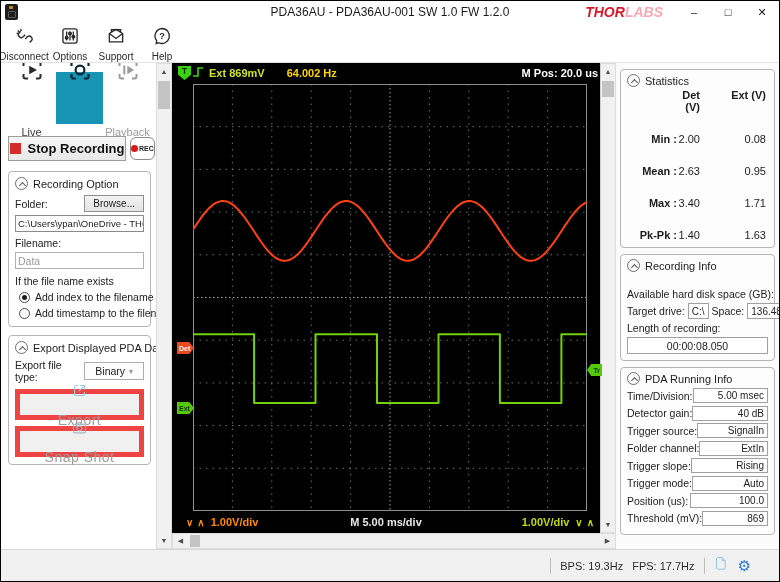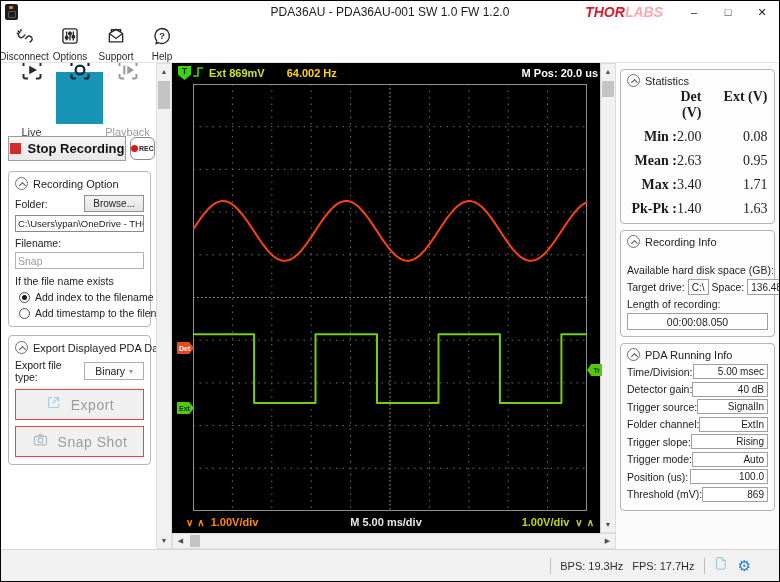--- a/index.html
+++ b/index.html
@@ -58,22 +58,22 @@
   .text-field { width:100%; height:17px; border:1px solid #8a8a8a; background:#fff; font-size:9.5px; color:#222;
     display:flex; align-items:center; padding:0 2px; white-space:nowrap; overflow:hidden; margin-bottom:5px; }
   .text-field.placeholder { color:#9a9a9a; font-size:10.5px; border-color:#b0b0b0; }
   .radio-row { display:flex; align-items:center; gap:5px; margin:4px 0 0 4px; }
   .radio { width:11px; height:11px; border:1px solid #4a4a4a; border-radius:50%; position:relative; background:#fff; flex:0 0 auto; }
   .radio.checked:before { content:""; position:absolute; left:2px; top:2px; width:5px; height:5px; border-radius:50%; background:#1a1a1a; }
   .radio-label { font-size:10.5px; color:#1c1c1c; white-space:nowrap; }
   .select { width:62px; height:18px; border:1px solid #adadad; background:#fcfcfc; display:flex; align-items:center;
     justify-content:center; gap:4px; font-size:10.5px; color:#222; }
   .select .caret { font-size:8px; color:#999; }
-  .big-btn { width:100%; height:31px; margin-top:6px; background:#f0f0f0; border:1px solid #ef4444;
-    display:flex; align-items:center; justify-content:center; gap:9px; }
+  .big-btn { width:100%; height:31px; margin-top:6px; background:#f0f0f0; border:5px solid #ef4444;
+    display:flex; align-items:center; justify-content:center; gap:9px;flex-direction:column; }
   .big-btn .bb-label { font-size:14px; color:#9c9c9c; letter-spacing:0.5px; }
   .big-btn svg { width:17px; height:17px; fill:none; stroke-width:1.6; }
   
   .vscroll { width:16px; background:#f1f1f1; border:1px solid #dcdcdc; position:relative; flex:0 0 auto; }
   .sb-btn { position:absolute; left:0; width:100%; height:15px; display:flex; align-items:center; justify-content:center;
     font-size:7px; color:#4f4f4f; background:#f1f1f1; }
   .sb-btn.up { top:0; } .sb-btn.down { bottom:0; }
   .sb-thumb { position:absolute; left:1px; right:1px; background:#c4c4c4; }
   
   .scope { width:444px; flex:0 0 auto; background:#000; position:relative; }
@@ -104,21 +104,21 @@
   .bot-right { margin-left:auto; }
   .hscroll { position:absolute; left:0; right:0; top:470px; height:16px; background:#f1f1f1; border:1px solid #dcdcdc; }
   .hsb-btn { position:absolute; top:0; width:15px; height:100%; display:flex; align-items:center; justify-content:center;
     font-size:7px; color:#4f4f4f; }
   .hsb-btn.l { left:0; } .hsb-btn.r { right:0; }
   .hsb-thumb { position:absolute; left:17px; top:1px; bottom:1px; width:10px; background:#c4c4c4; }
   .scope .vscroll { position:absolute; right:0; top:0; height:470px; border-left:1px solid #cfcfcf; }
   
   .right-panel { flex:1 1 auto; background:#fbfbfb; padding:6px 4px 0 4px; overflow:hidden; }
   .rp-box { border:1px solid #b5b5b5; border-radius:4px; background:#fdfdfd; padding:4px 6px 6px 6px; margin-bottom:6px; }
-  .stats-grid { display:grid; grid-template-columns:50px 1fr 56px; row-gap:8px; font-size:14px; color:#1c1c1c; margin-top:2px;font-family:Liberation Serif, serif; }
+  .stats-grid { display:grid; grid-template-columns:50px 1fr 56px; row-gap:20px; font-size:11px; color:#1c1c1c; margin-top:2px; }
   .stats-grid .hdr { font-weight:bold; }
   .stats-grid .lab { font-weight:bold; text-align:right; }
   .stats-grid .vdet { text-align:right; padding-right:12px; }
   .stats-grid .vext { text-align:right; padding-right:2px; }
   .rp-label { font-size:10.5px; color:#1c1c1c; margin:3px 0; white-space:nowrap; }
   .inline-row { display:flex; align-items:center; gap:3px; margin:3px 0; }
   .mini-field { height:16px; border:1px solid #a0a0a0; background:#fff; font-size:10px; color:#222;
     display:flex; align-items:center; justify-content:center; padding:0 3px; }
   .mini-field.right { justify-content:flex-end; }
   .wide-field { width:100%; height:17px; border:1px solid #a0a0a0; background:#fff; font-size:10.5px; color:#222;
@@ -241,21 +241,21 @@
         <div class="group-head">
           <span class="chev-circle"></span>
           <span class="group-title">Recording Option</span>
         </div>
         <div class="row-between">
           <span class="small-label">Folder:</span>
           <span class="browse-btn">Browse...</span>
         </div>
         <div class="text-field">C:\Users\ypan\OneDrive - THORLABS</div>
         <div class="small-label" style="margin-bottom:3px;">Filename:</div>
-        <div class="text-field placeholder">Snap</div>
+        <div class="text-field placeholder">Data</div>
         <div class="small-label" style="margin-top:6px;">If the file name exists</div>
         <div class="radio-row">
           <span class="radio checked"></span>
           <span class="radio-label">Add index to the filename</span>
         </div>
         <div class="radio-row">
           <span class="radio"></span>
           <span class="radio-label">Add timestamp to the filename</span>
         </div>
       </div>

